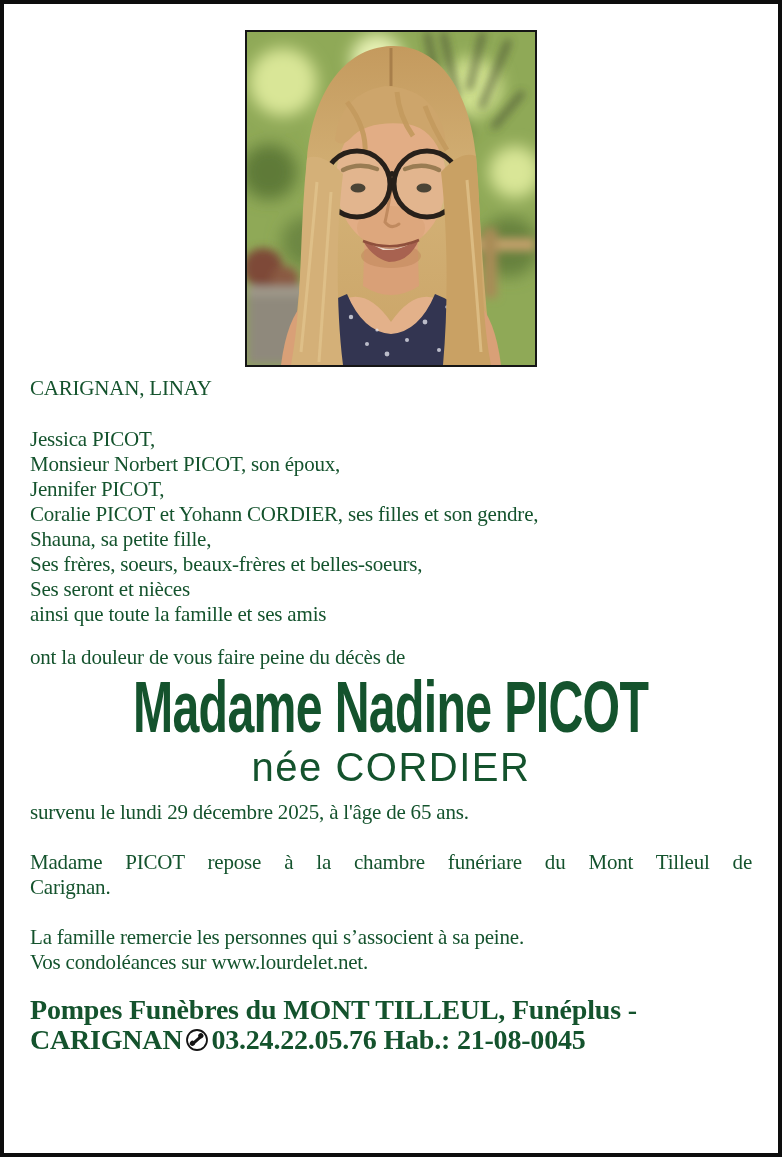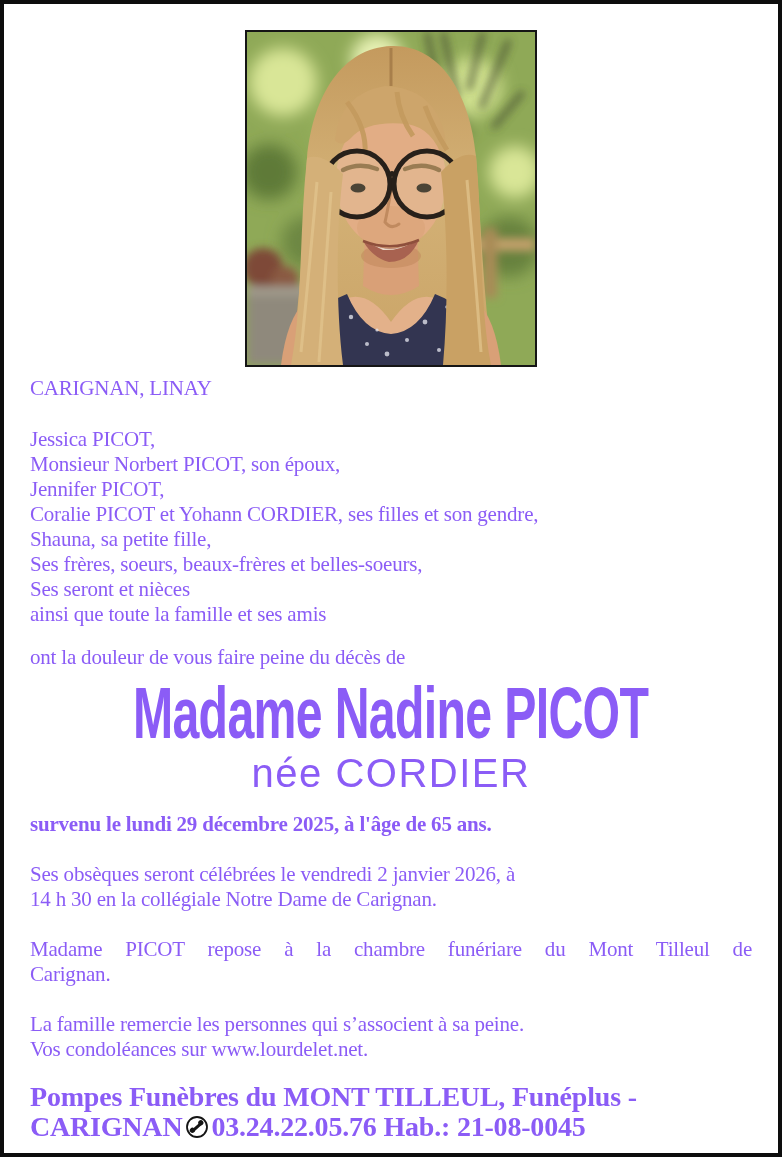--- a/index.html
+++ b/index.html
@@ -1,21 +1,21 @@
 <!DOCTYPE html>
 <html><head>
 <meta charset="utf-8">
 <style>
   html,body{margin:0;padding:0;background:#ffffff;}
   .page{
     position:relative;
     width:784px;height:1165px;
     background:#ffffff;
     font-family:"Liberation Serif","DejaVu Serif",serif;
-    color:#8b5cf6;
+    color:#14532d;
     overflow:hidden;
   }
   .frame{
     position:absolute;
     left:0;top:0;
     width:774px;height:1149px;
     border:4px solid #0d0d0d;
   }
   .photo-wrap{margin-top:26px;margin-bottom:9px;text-align:center;}
   .photo{
@@ -23,37 +23,37 @@
     width:288px;height:333px;
     border:2px solid #151515;
     vertical-align:top;
     line-height:0;
   }
   .content{padding:0 26px;font-size:21px;line-height:25px;letter-spacing:-0.2px;}
   .line{white-space:nowrap;}
   .header-line{margin-bottom:26px;}
   .announce{margin-top:18px;}
   .headline-wrap{
-    margin-top:6px;height:74px;
+    margin-top:0;height:74px;
     display:flex;align-items:center;justify-content:center;
     overflow:visible;
   }
   .headline{
     font-family:"Liberation Sans","DejaVu Sans",sans-serif;
     font-weight:bold;font-size:72px;letter-spacing:-1px;
     white-space:nowrap;
     transform:scaleX(0.67);
     transform-origin:center center;
   }
   .maiden{
     text-align:center;
     font-family:"Liberation Sans","DejaVu Sans",sans-serif;
     font-size:40px;line-height:46px;letter-spacing:1.5px;
   }
-  .death-line{margin-top:16px;font-weight:bold;}
+  .death-line{margin-top:10px;}
   .para{margin-top:25px;}
   .justify-line{
     text-align:justify;
     text-align-last:justify;
     white-space:normal;
   }
   .footer{
     margin-top:20px;
     text-align:left;
     font-weight:bold;
@@ -202,24 +202,20 @@
       <div class="line announce">ont la douleur de vous faire peine du décès de</div>
 
       <div class="headline-wrap">
         <span class="headline">Madame Nadine PICOT</span>
       </div>
 
       <div class="maiden">née CORDIER</div>
 
       <div class="line death-line">survenu le lundi 29 décembre 2025, à l'âge de 65 ans.</div>
 
-      <div class="para">
-        <div class="line">Ses obsèques seront célébrées le vendredi 2 janvier 2026, à</div>
-        <div class="line">14 h 30 en la collégiale Notre Dame de Carignan.</div>
-      </div>
 
       <div class="para">
         <div class="justify-line">Madame PICOT repose à la chambre funériare du Mont Tilleul de</div>
         <div class="line">Carignan.</div>
       </div>
 
       <div class="para">
         <div class="line">La famille remercie les personnes qui s’associent à sa peine.</div>
         <div class="line">Vos condoléances sur www.lourdelet.net.</div>
       </div>

